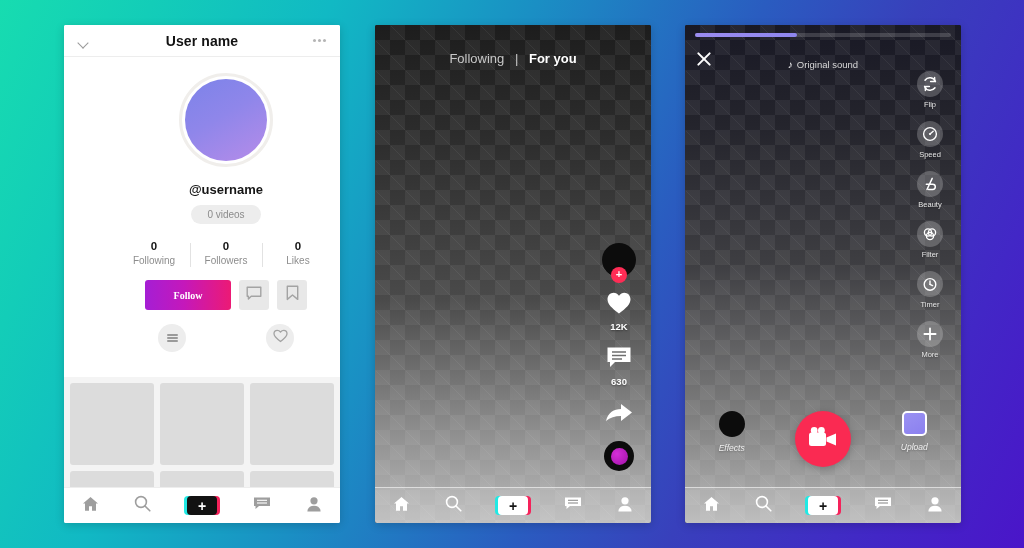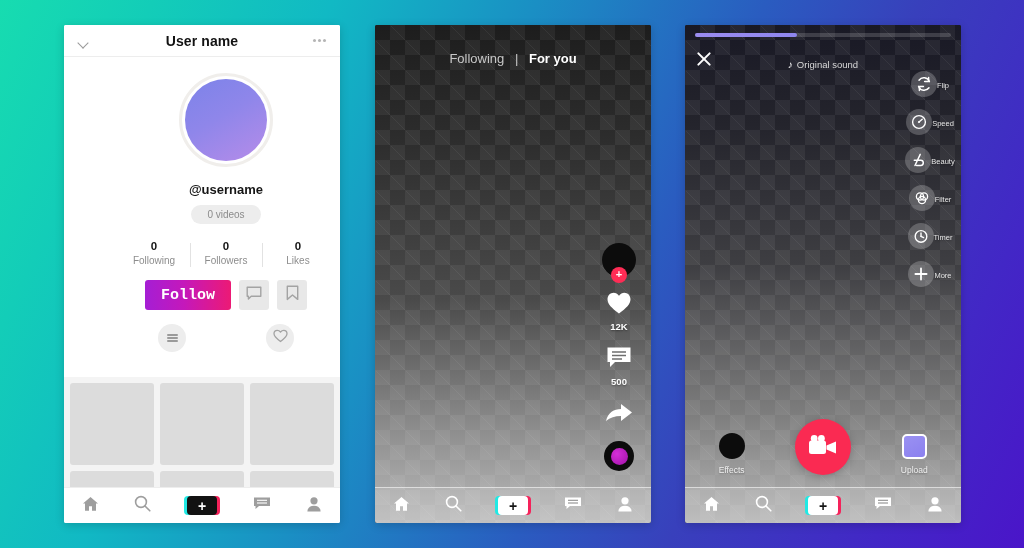--- a/index.html
+++ b/index.html
@@ -79,21 +79,21 @@
   .stat + .stat::before{
     content:""; position:absolute; left:0; top:3px; width:1px; height:24px; background:#e2e2e2;
   }
   .stat b { display:block; font-size:11.5px; font-weight:bold; color:#141414; }
   .stat span { display:block; font-size:10px; color:#8d8d8d; margin-top:3px;}
 
   .p1-actions { display:flex; justify-content:center; gap:8px; margin-top:14px; align-items:center;}
   .follow-btn {
     width: 86px; height: 30px; border-radius: 3px; border:none; cursor:pointer;
     background: linear-gradient(90deg, #a51ed4 0%, #c418bb 45%, #ec1a75 100%);
-    color:#fff; font-size:15px; font-weight:bold; font-family:Liberation Mono, monospace;
+    color:#fff; font-size:10px; font-weight:bold; font-family:Liberation Serif, serif;
   }
   .sq-btn {
     width:30px; height:30px; border-radius:3px; background:#e8e8e8;
     display:flex; align-items:center; justify-content:center; cursor:pointer;
   }
   .p1-round { display:flex; justify-content:space-between; padding: 14px 46px 0; }
   .round-btn {
     width:28px; height:28px; border-radius:50%; background:#ededed;
     display:flex; align-items:center; justify-content:center; cursor:pointer;
   }
@@ -182,31 +182,31 @@
   }
   .cam-close::before { transform: rotate(45deg); }
   .cam-close::after  { transform: rotate(-45deg); }
   .cam-sound { color:#d9d9d9; font-size:9.5px; display:flex; align-items:center; gap:4px;}
   .cam-sound .note { font-size:10px; color:#fff; }
 
   .cam-rail {
     position:absolute; right:10px; top:46px; width:42px; z-index:6;
     display:flex; flex-direction:column; align-items:center; gap:12px;
   }
-  .cam-tool { display:flex; flex-direction:row; align-items:center; cursor:pointer;text-align:center; }
+  .cam-tool { display:flex; flex-direction:column; align-items:center; cursor:pointer;text-align:center; }
   .cam-tool .circ {
     width:26px; height:26px; border-radius:50%;
     background: rgba(255,255,255,.22);
     display:flex; align-items:center; justify-content:center;
   }
   .cam-tool .lbl { color:#e6e6e6; font-size:7.5px; margin-top:3px; text-shadow:0 1px 2px rgba(0,0,0,.35);}
 
   .cam-bottom {
     position:absolute; left:0; right:0; bottom:48px; height:64px; z-index:6;
-    display:flex; align-items:flex-end; justify-content:space-around;
+    display:flex; align-items:flex-start; justify-content:space-around;font-style:italic;
   }
   .cam-side { display:flex; flex-direction:column; align-items:center; cursor:pointer; width:60px;}
   .cam-side .lbl { color:#f0f0f0; font-size:8.5px; margin-top:6px; text-shadow:0 1px 2px rgba(0,0,0,.3);}
   .effects-dot { width:26px; height:26px; border-radius:50%; background:#0c0c0c; }
   .upload-sq {
     width:25px; height:25px; border-radius:5px; border:2px solid #fff;
     background: linear-gradient(150deg,#9a91f2,#8b80ef);
   }
   .record-btn {
     width:56px; height:56px; border-radius:50%; cursor:pointer;
@@ -364,21 +364,21 @@
     </div>
     <div class="rail-item">
       <span>
         <svg width="26" height="24" viewBox="0 0 26 24">
             <path d="M1.5 1.5h23v14.5H9l-5 5v-5h-2.5z" fill="#fff"></path>
             <line x1="6" y1="6" x2="20" y2="6" stroke="#6e6e6e" stroke-width="1.5"></line>
             <line x1="6" y1="9.5" x2="20" y2="9.5" stroke="#6e6e6e" stroke-width="1.5"></line>
             <line x1="6" y1="13" x2="16" y2="13" stroke="#6e6e6e" stroke-width="1.5"></line>
           </svg>
       </span>
-      <span class="rail-count">500</span>
+      <span class="rail-count">630</span>
     </div>
     <div class="rail-item">
       <span>
         <svg width="28" height="22" viewBox="0 0 28 22">
             <path d="M1 20c2-8.5 8-12 15-12V3l11 8.5L16 20v-5c-6 0-11 1.4-15 5z" fill="#fff"></path>
           </svg>
       </span>
     </div>
     <div class="rail-item">
       <div class="music-disc">

